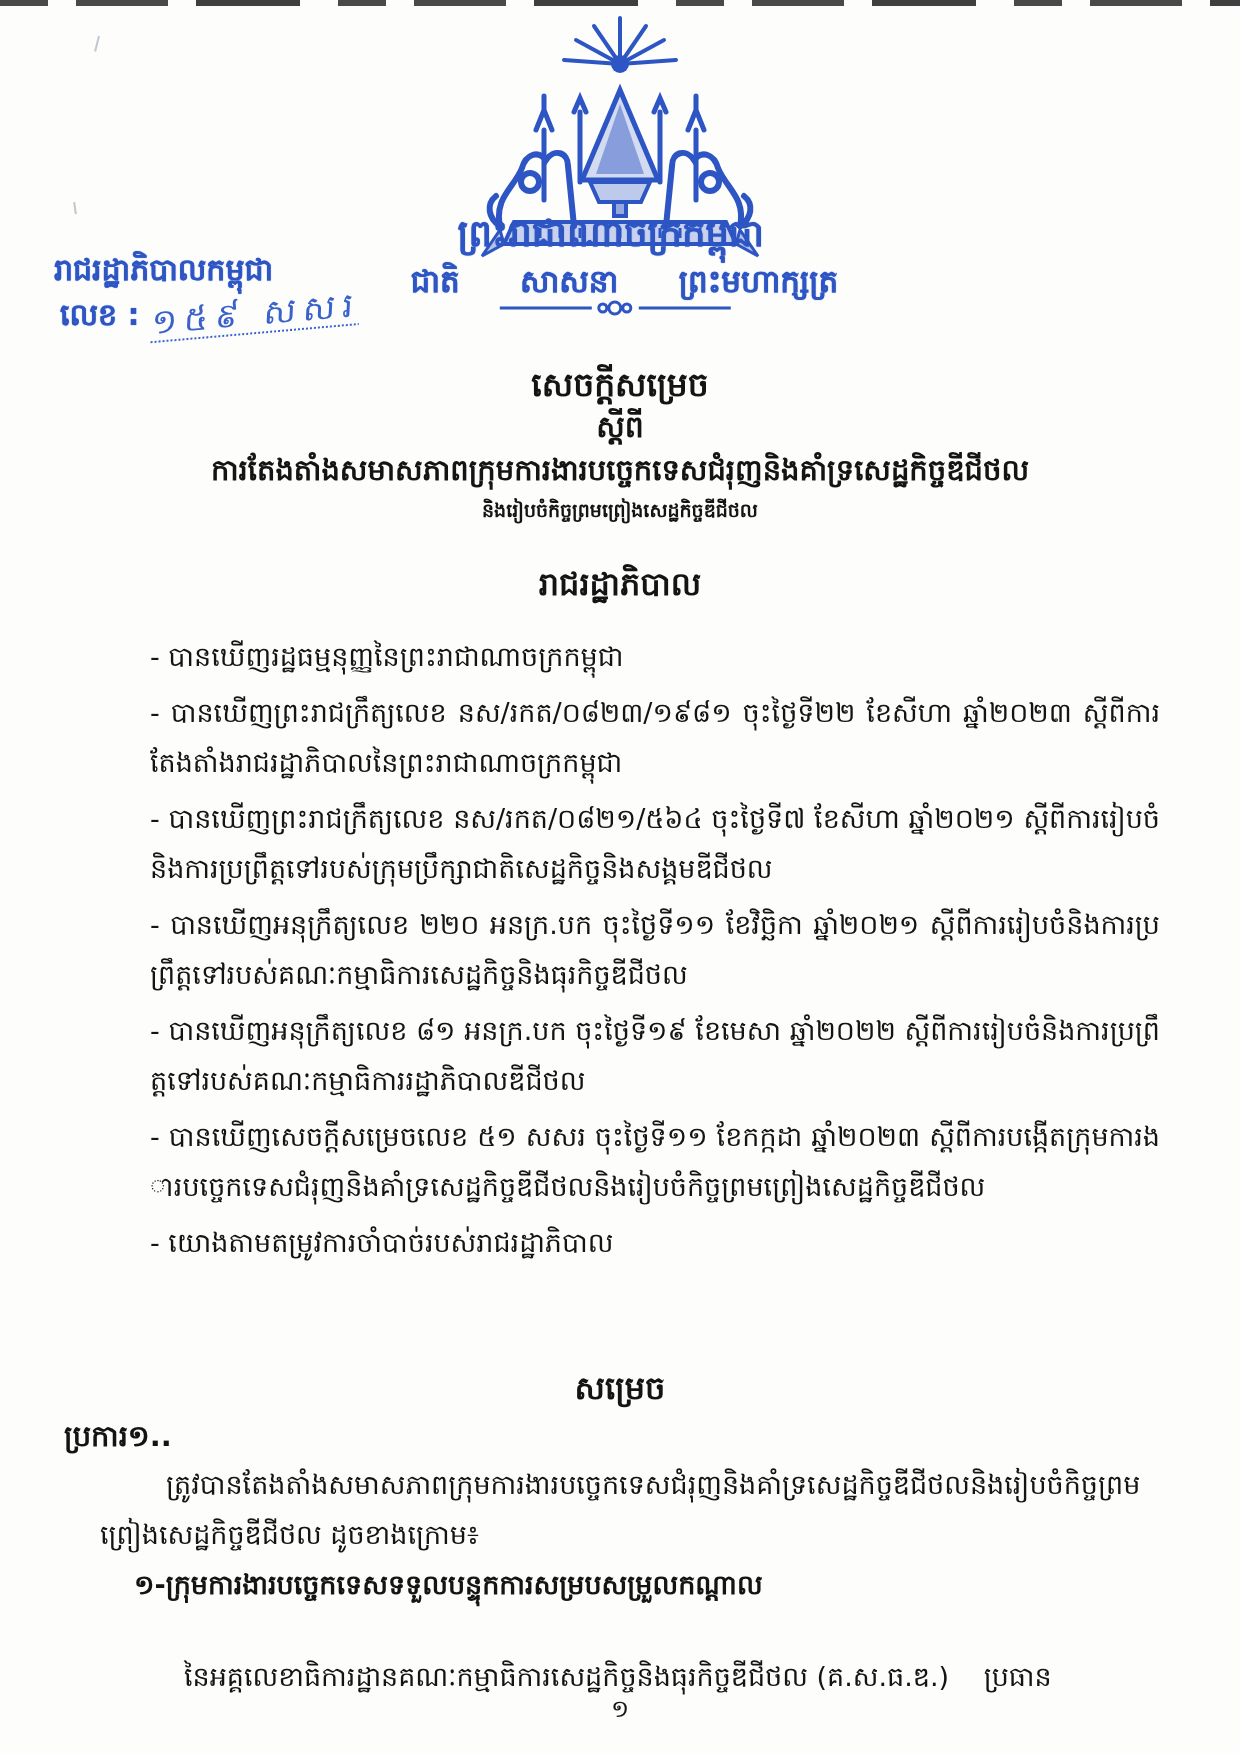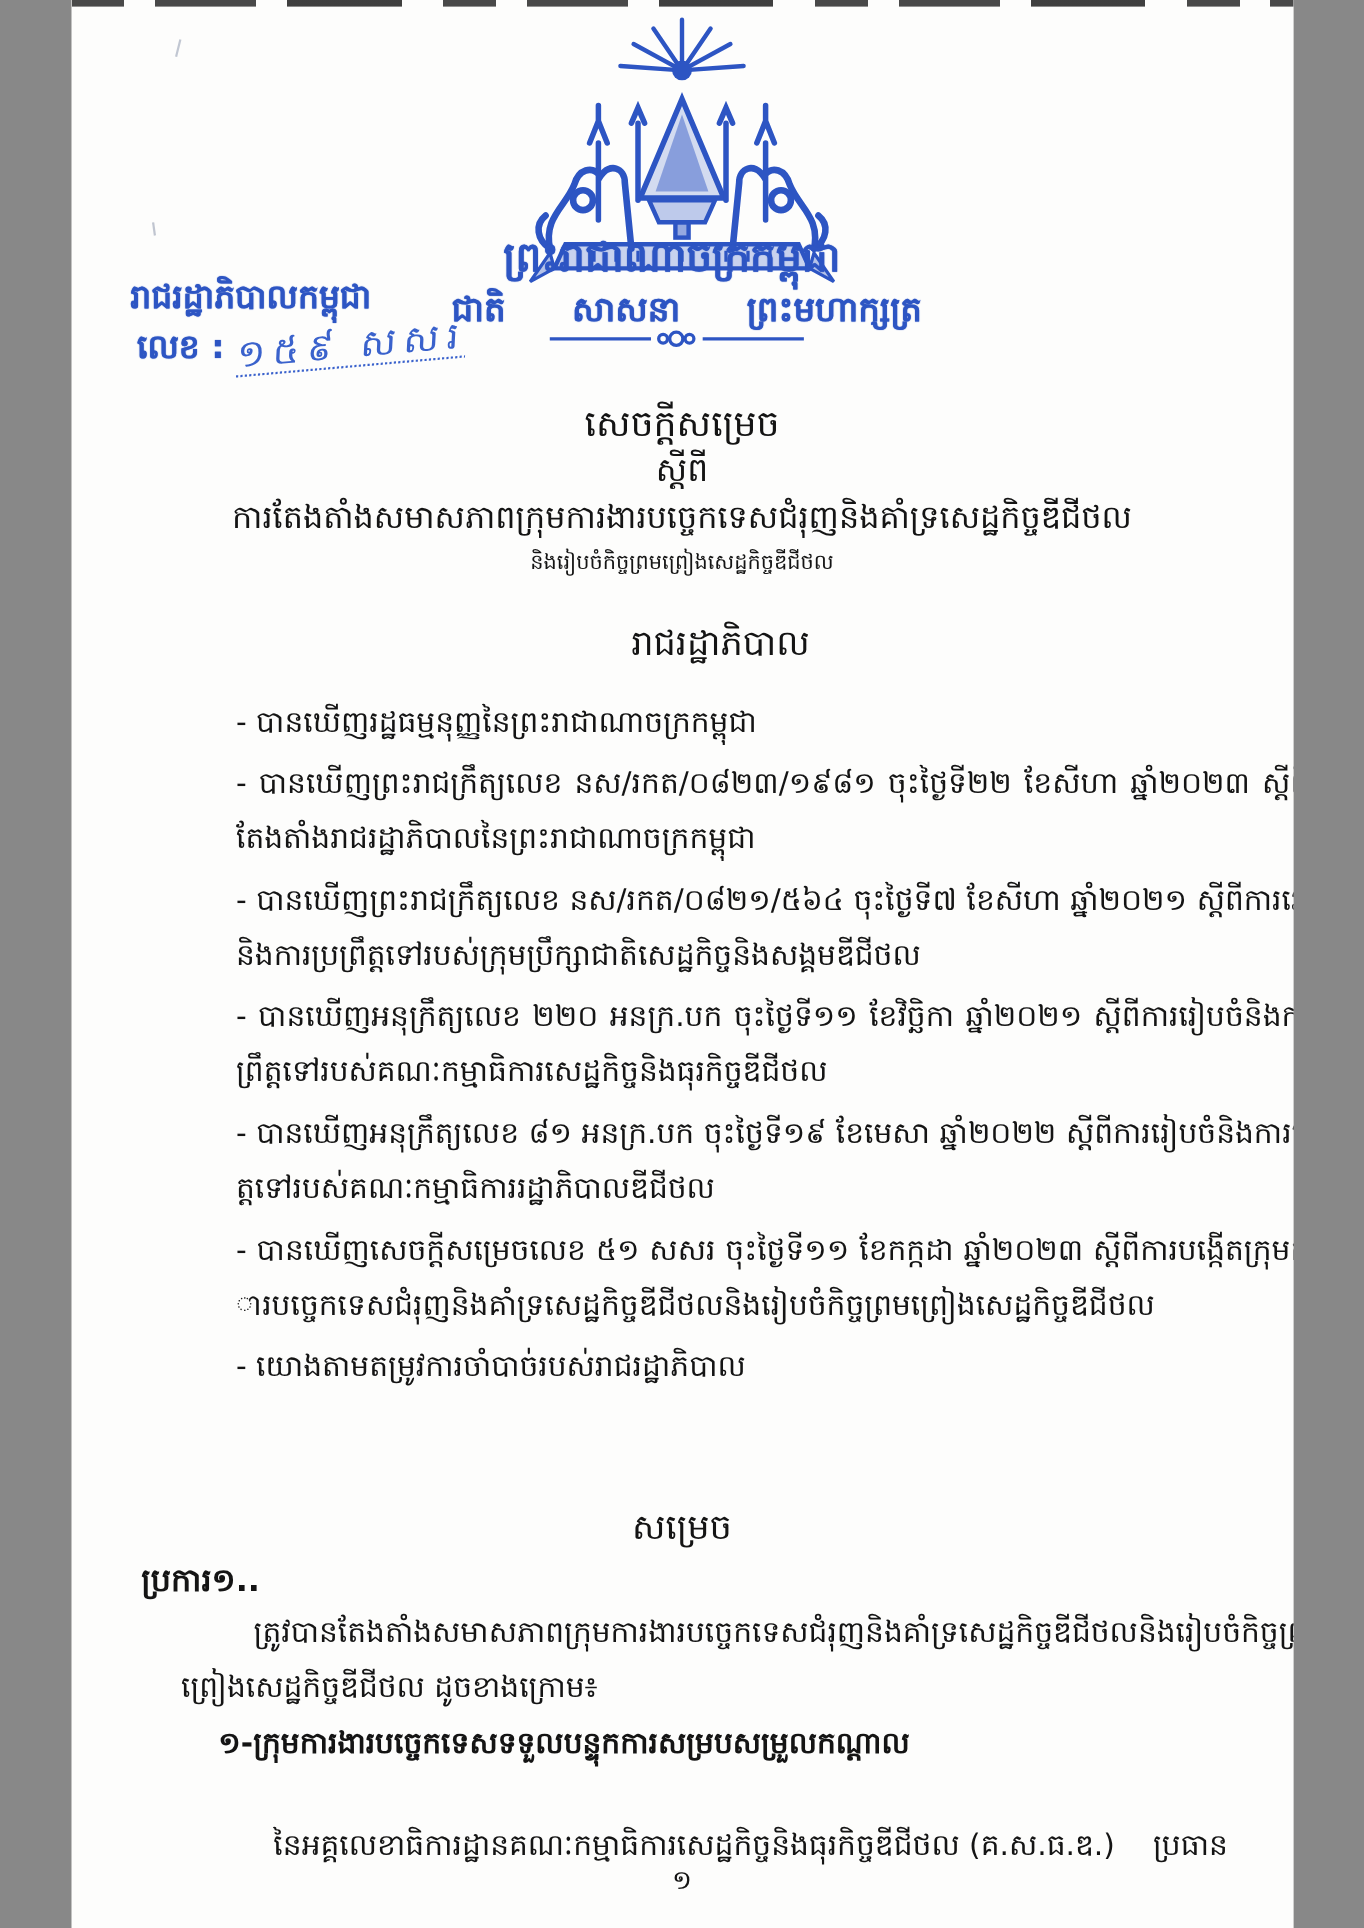--- a/index.html
+++ b/index.html
@@ -3,21 +3,21 @@
 <meta charset="utf-8">
 <style>
   :root{
     --ink:#2d55c3;
     --ink-soft:#3a62cc;
     --black:#141414;
   }
   html,body{margin:0;padding:0;background:#888;}
   .page{
     position:relative;
-    width:1111px;height:1753px;
+    width:1240px;height:1753px;
     margin:0 auto;
     background:#fefefdfa;
     background-color:#fdfdfc;
     font-family:"DejaVu Sans", sans-serif;
     overflow:hidden;
   }
   
   .scan-edge{
     position:absolute;top:0;left:0;width:100%;height:6px;
     background:repeating-linear-gradient(90deg,
@@ -52,26 +52,26 @@
   .doc-no{position:absolute;left:60px;top:292px;white-space:nowrap;}
   .doc-no .lbl{color:var(--ink);font-weight:700;font-size:30px;text-shadow:0 0 1px var(--ink);}
   .doc-no .val{
     display:inline-block;color:var(--ink-soft);font-size:34px;margin-left:6px;
     transform:rotate(-5deg) skewX(-8deg);letter-spacing:7px;
     text-decoration:underline dotted 2px;text-underline-offset:7px;
   }
 
   
   .c-line{position:absolute;left:50%;transform:translateX(-50%);color:var(--black);
-    font-weight:400;text-align:center;white-space:nowrap;}
+    font-weight:700;text-align:center;white-space:nowrap;}
   .t-main{top:364px;font-size:33px;}
   .t-on{top:408px;font-size:30px;}
   .t-sub1{top:452px;font-size:29px;}
   .t-sub2{top:498px;font-size:19px;}
-  .t-auth{top:564px;font-size:32px;margin-left:35px;}
+  .t-auth{top:564px;font-size:32px;}
   .t-decide{top:1368px;font-size:32px;}
 
   
   .preamble{
     position:absolute;left:150px;top:632px;width:1010px;
     color:var(--black);font-size:27px;line-height:50px;
     text-align:justify;word-break:break-all;
   }
   .preamble .item{margin-bottom:6px;}
 

